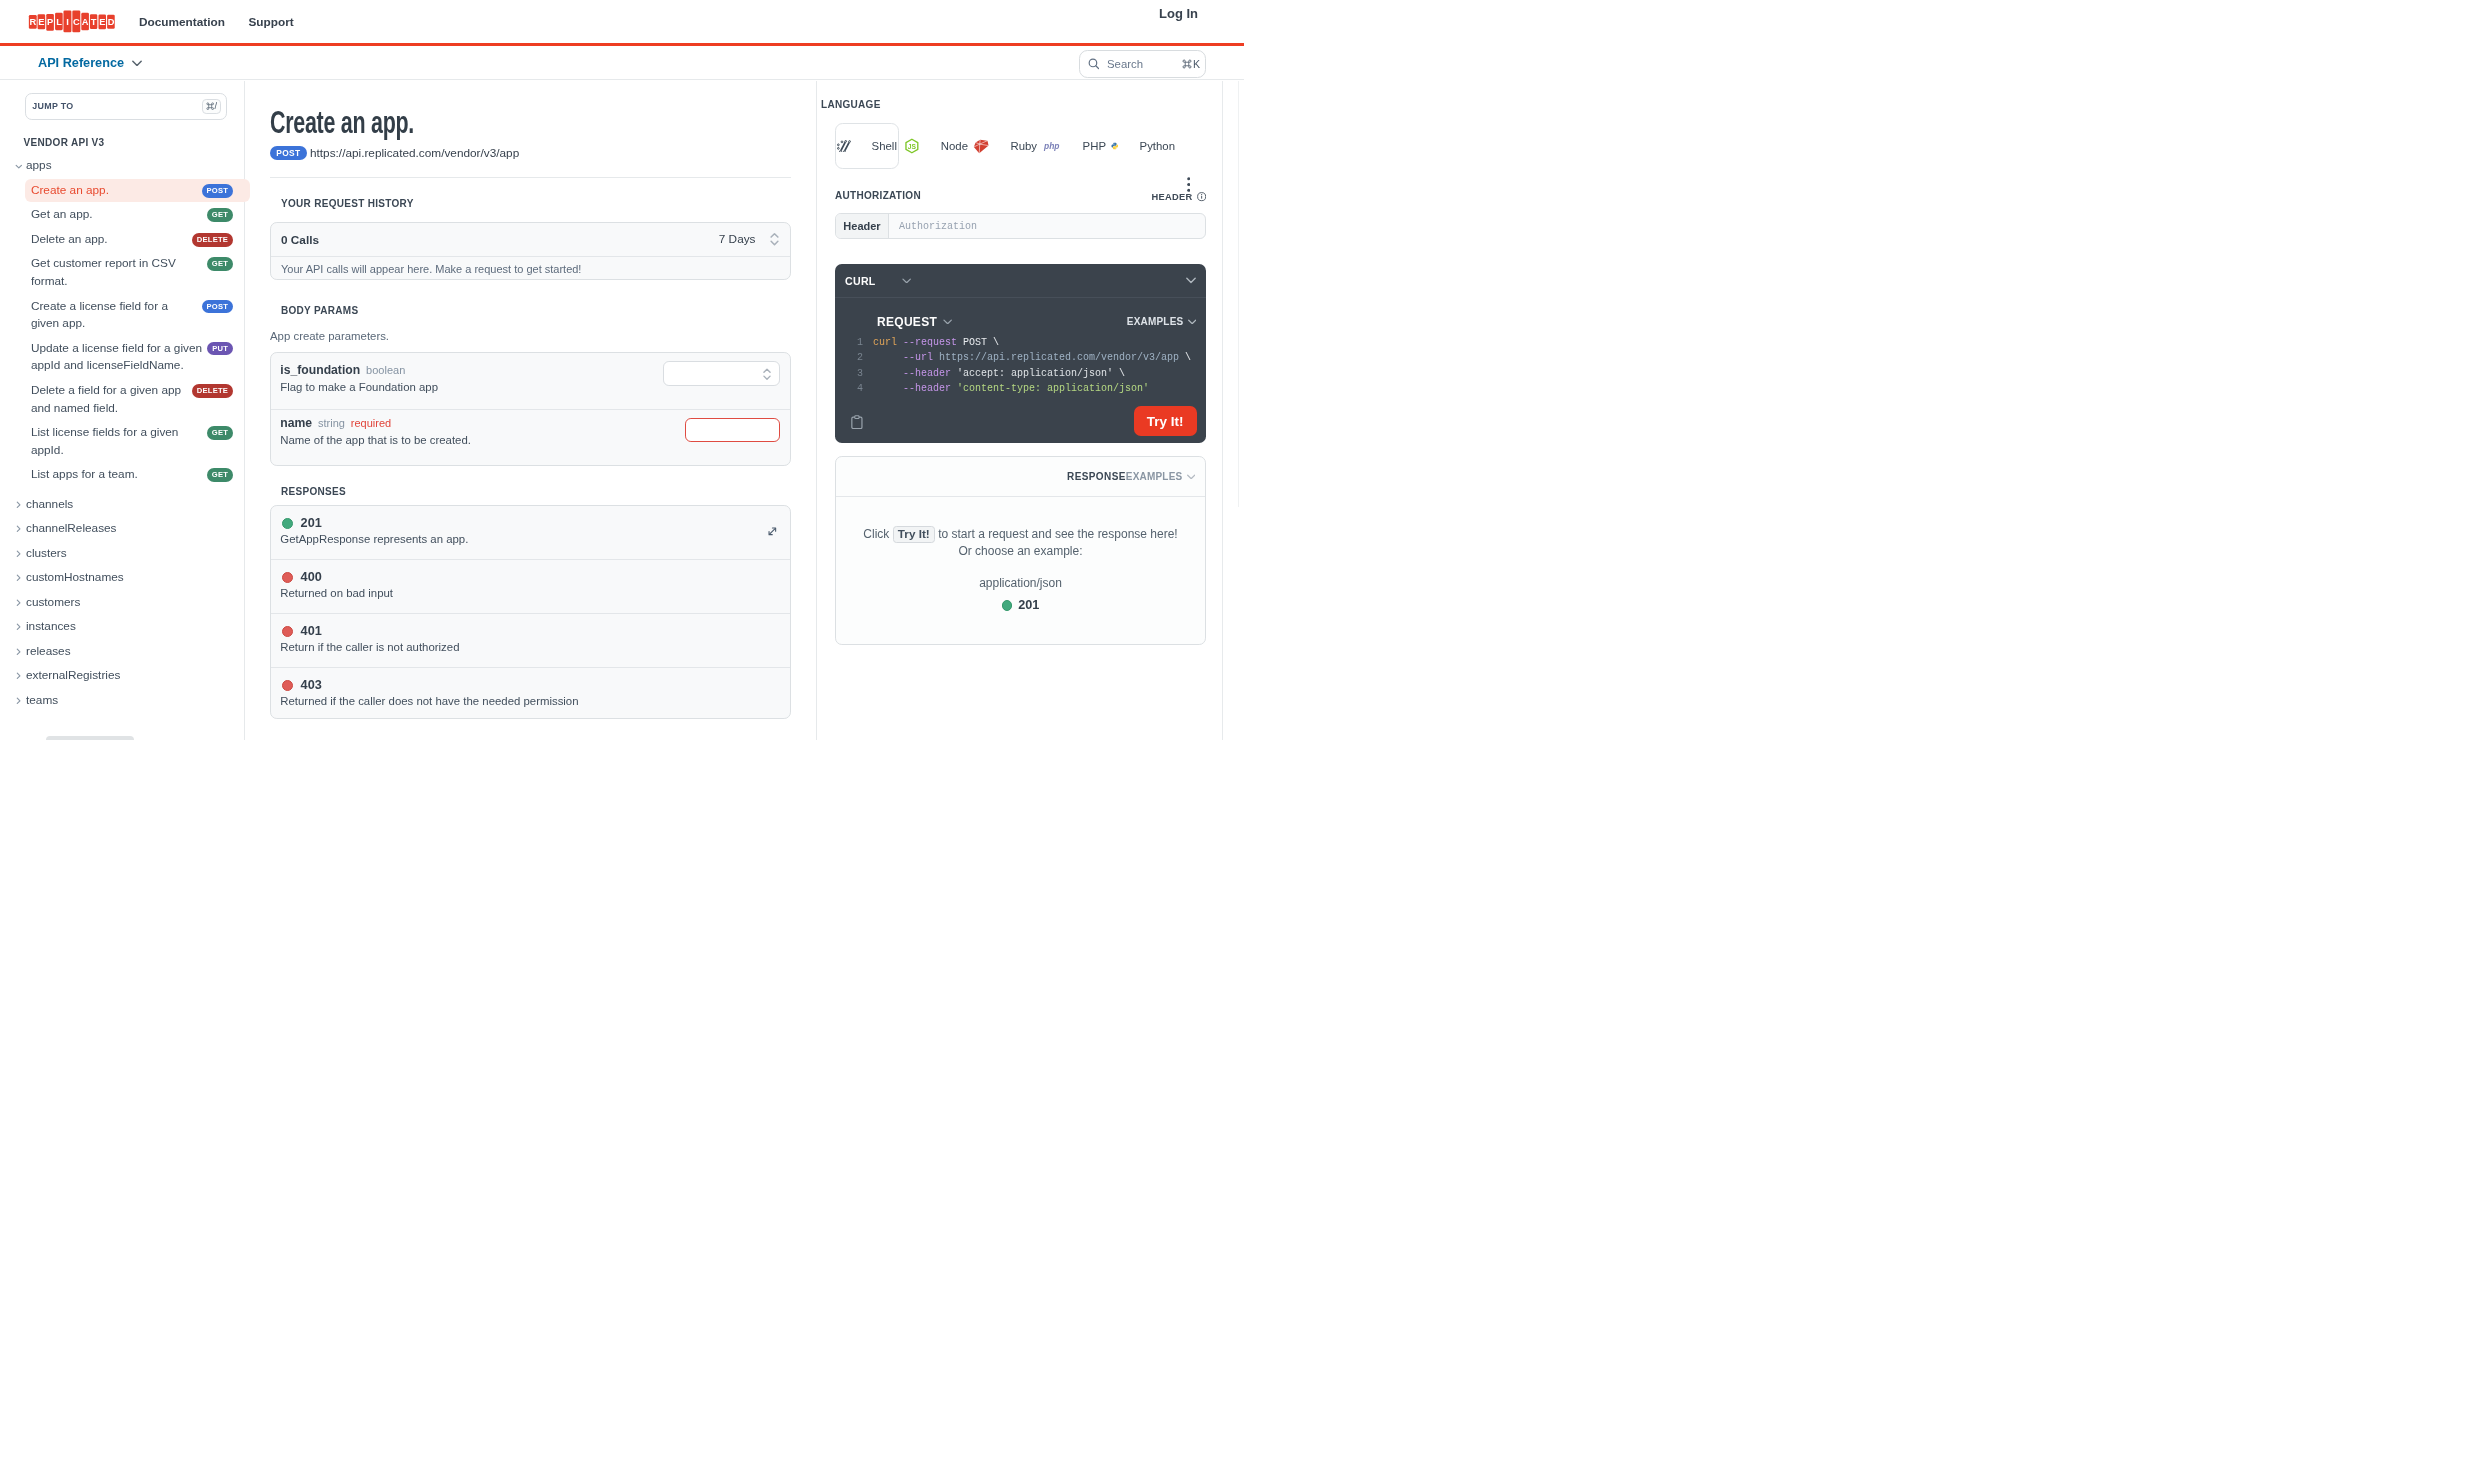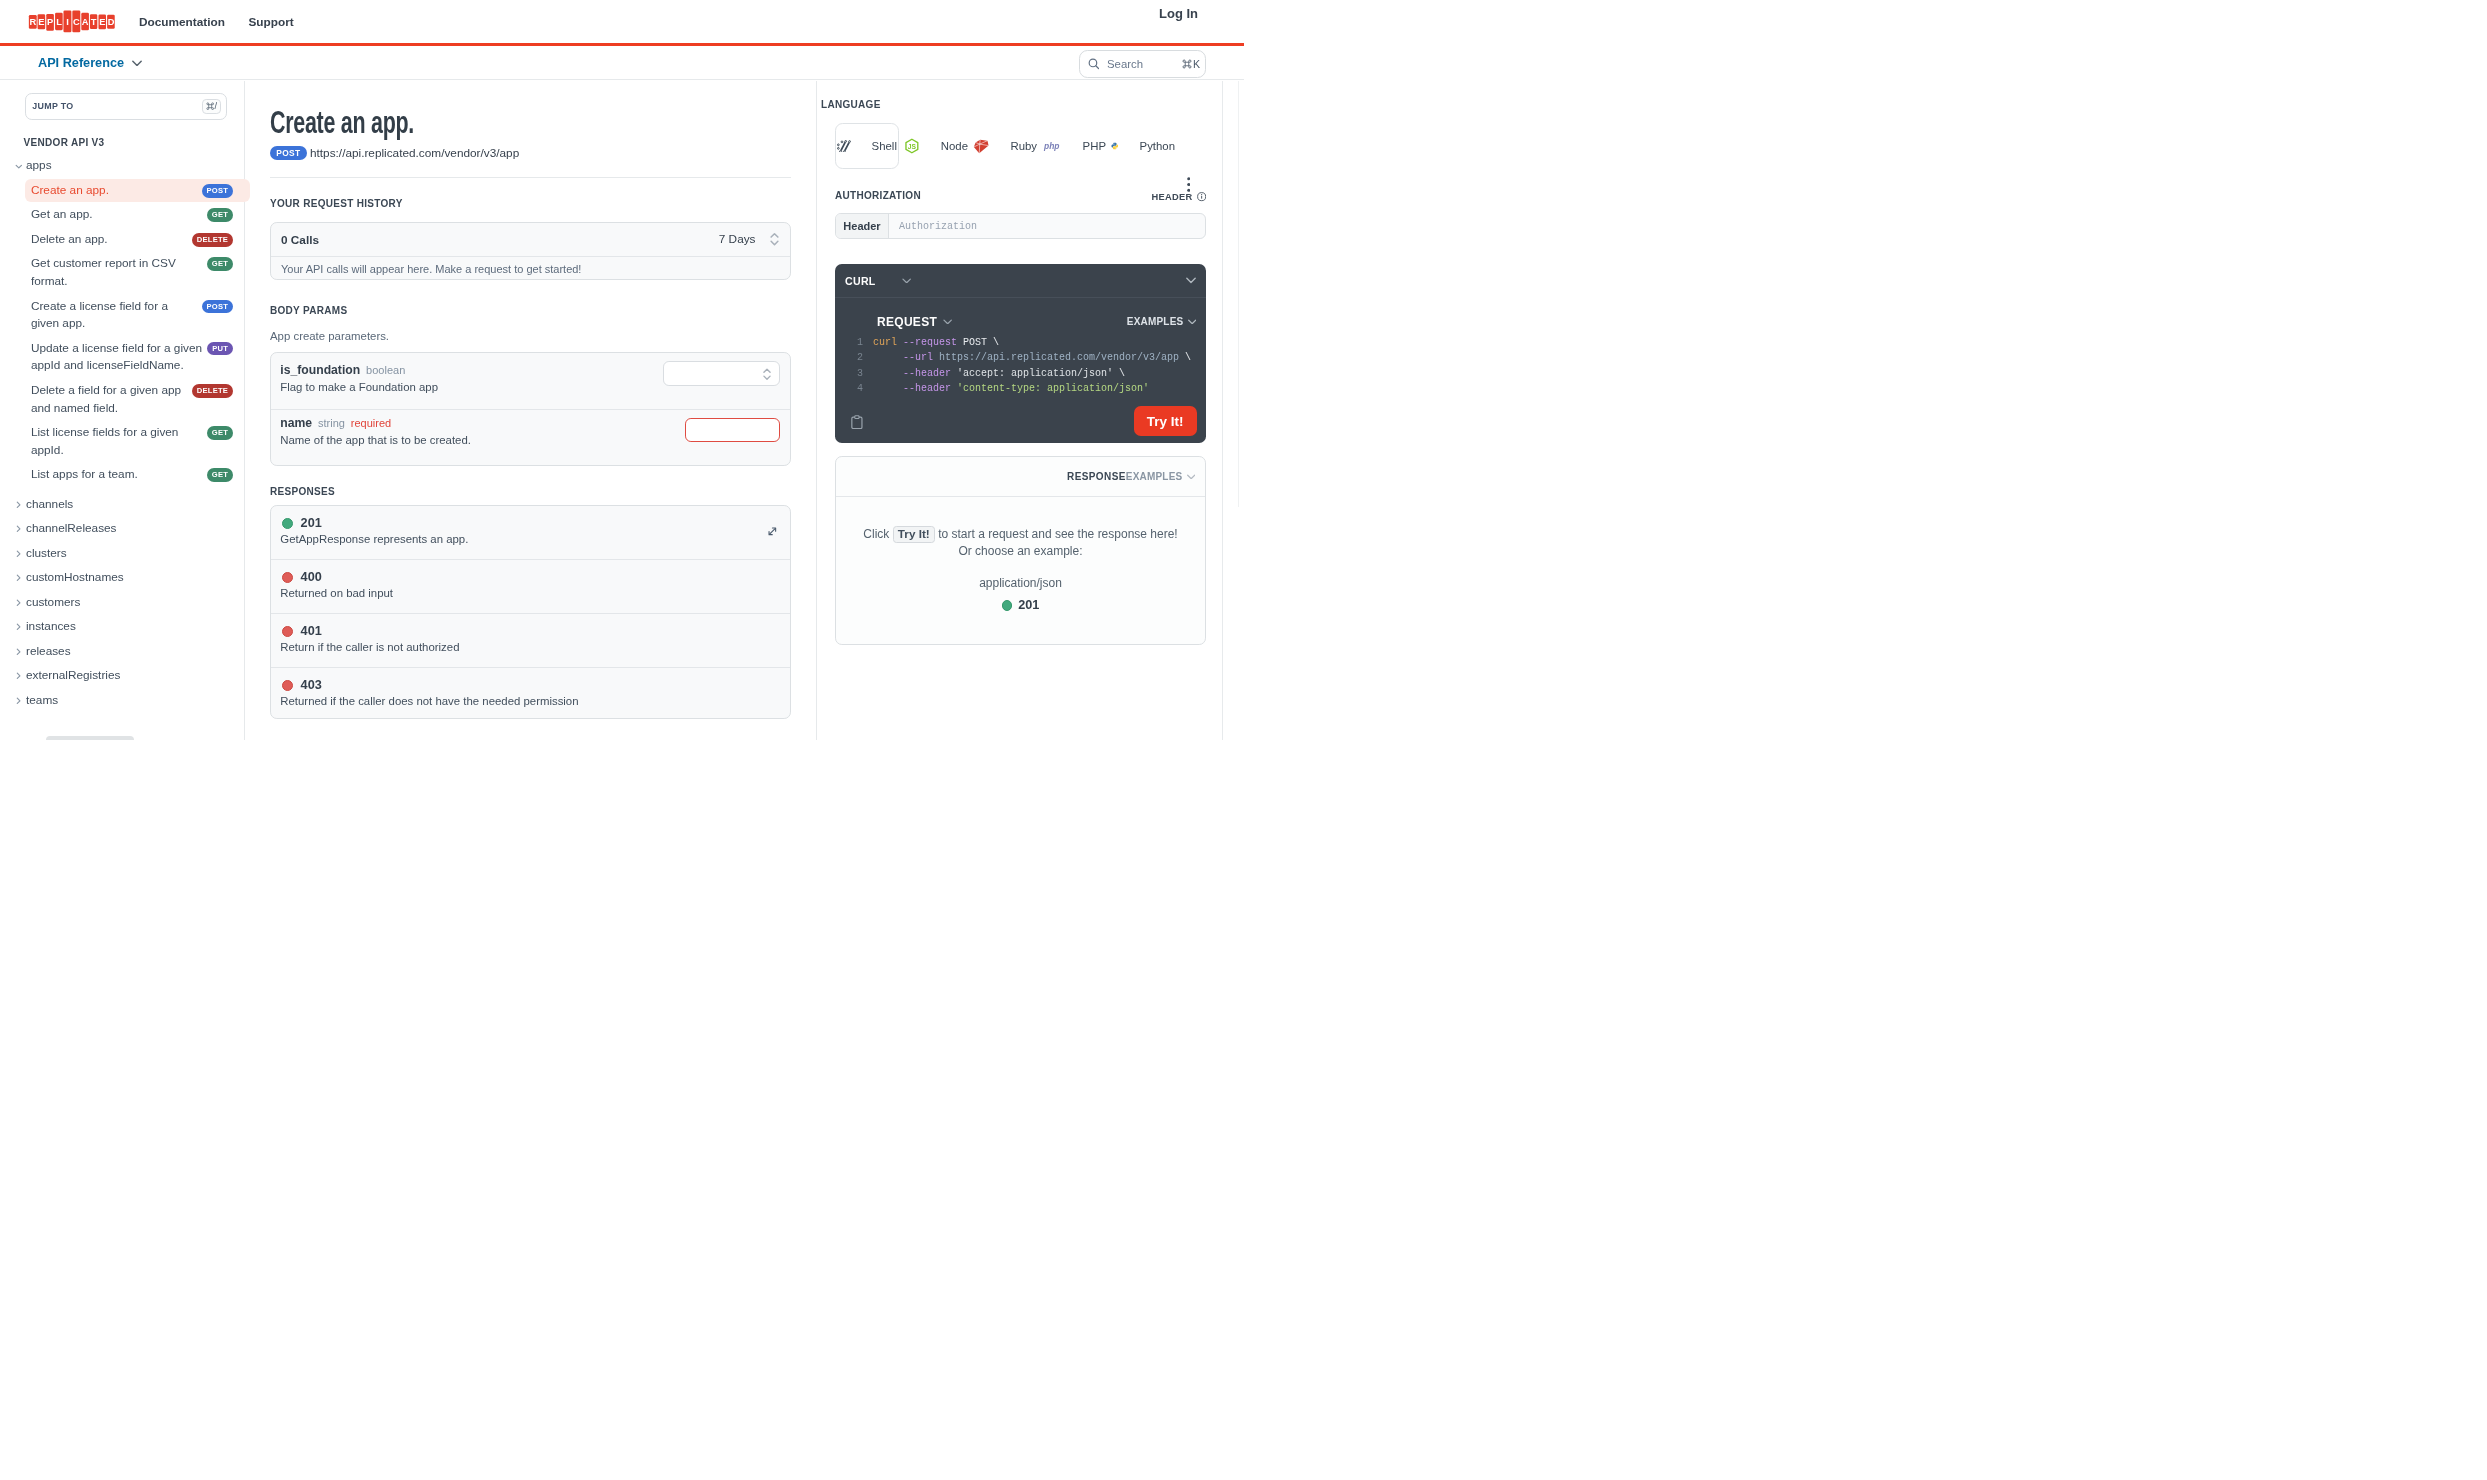--- a/index.html
+++ b/index.html
@@ -43,21 +43,21 @@
 .pill { flex:none; display:inline-block; font-size:7.6px; font-weight:700; color:#fff; letter-spacing:0.2px; padding:3px 5px; border-radius:7.2px; line-height:1; }
 .pill.post { background:#3c73d9; }
 .pill.get { background:#3d8a69; }
 .pill.del { background:#b23730; }
 .pill.put { background:#6b55b2; }
 h1.title { position:absolute; left:25px; top:24.5px; font-size:32px; line-height:33px; font-weight:700; color:#333e48; letter-spacing:-0.4px; transform:scaleX(.67); transform-origin:left top; white-space:nowrap; }
 .urlrow { position:absolute; left:25px; top:65px; display:flex; align-items:center; gap:3.4px; }
 .mpill { background:#3c73d9; color:#fff; font-size:8.4px; font-weight:700; letter-spacing:0.3px; padding:3px 6.3px; border-radius:7.6px; line-height:1; }
 .urltext { font-size:11.8px; color:#38424e; }
 .mdivider { position:absolute; left:25px; right:25px; top:96px; border-top:0.8px solid #e6e9eb; }
-.shead { position:absolute; left:25px; font-size:10px; font-weight:700; color:#3b4754; letter-spacing:0.3px; }
+.shead { position:absolute; left:36px; font-size:10px; font-weight:700; color:#3b4754; letter-spacing:0.3px; }
 .gbox { position:absolute; left:25px; right:25px; background:#f8f9fa; border:0.8px solid #dce0e3; border-radius:6.8px; }
 .hist-head { height:34px; display:flex; align-items:center; justify-content:space-between; padding:0 10px; border-bottom:0.8px solid #e3e6e9;gap:14px; }
 .hist-head .calls { font-size:11.8px; font-weight:700; color:#343f4b; }
 .hist-head .days { font-size:11.8px; color:#343f4b; display:flex; align-items:center; gap:13.5px; }
 .hist-body { height:23px; display:flex; align-items:center; padding:0 10px; font-size:11px; color:#5d6b7c; }
 .prow { position:relative; padding:10px 9.3px 0 9.3px; }
 .prow.b { border-bottom:0.8px solid #e3e6e9; }
 .plabel { font-size:12.2px; color:#343f4b; }
 .plabel b { font-weight:700; }
 .ptype { font-size:11px; color:#8593a2; margin-left:5.9px; }

